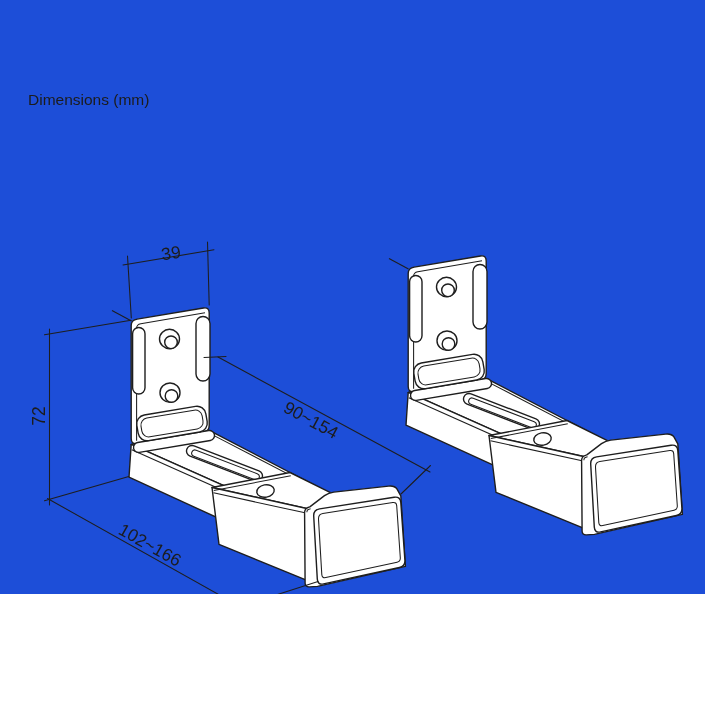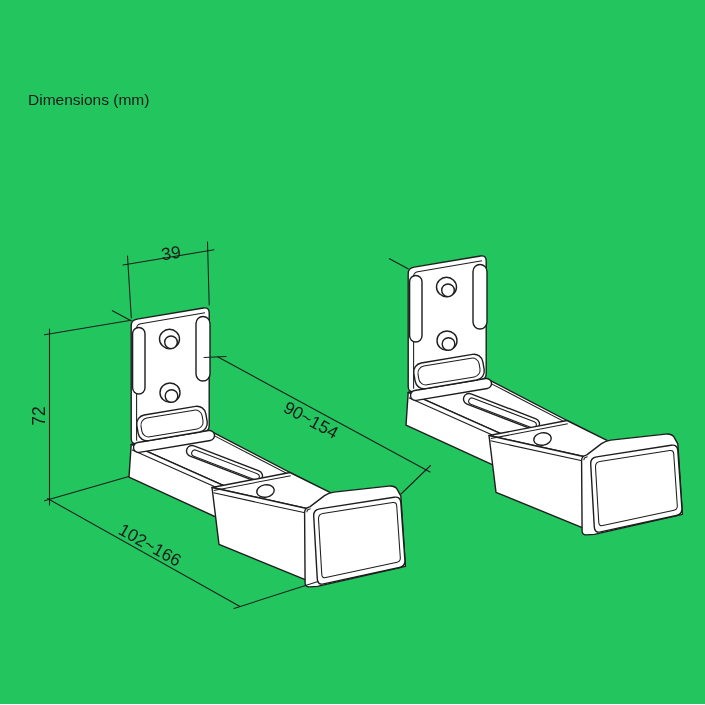--- a/index.html
+++ b/index.html
@@ -1,16 +1,16 @@
 <!DOCTYPE html>
 <html><head>
 <meta charset="utf-8">
 <style>
   html,body{margin:0;padding:0;background:#fff;}
-  .stage{position:relative;width:705px;height:704px;background:#22c55e;overflow:hidden;
+  .stage{position:relative;width:705px;height:594px;background:#1d4ed8;overflow:hidden;
          font-family:"Liberation Sans",sans-serif;}
   svg{position:absolute;left:0;top:0;}
   .edge{fill:#ffffff;stroke:#1e1e1e;stroke-width:1.4;stroke-linejoin:round;}
   .thin{fill:none;stroke:#1e1e1e;stroke-width:1.05;stroke-linejoin:round;}
   .hole{fill:#ffffff;stroke:#1e1e1e;stroke-width:1.4;}
   .dim{fill:none;stroke:#1e1e1e;stroke-width:1.05;stroke-linecap:round;}
   .dimtext{fill:#1c1c1c;font-size:17.5px;font-family:"Liberation Sans",sans-serif;}
   .titletext{fill:#1c1c1c;font-size:15.5px;font-family:"Liberation Sans",sans-serif;}
 </style>
 </head>

